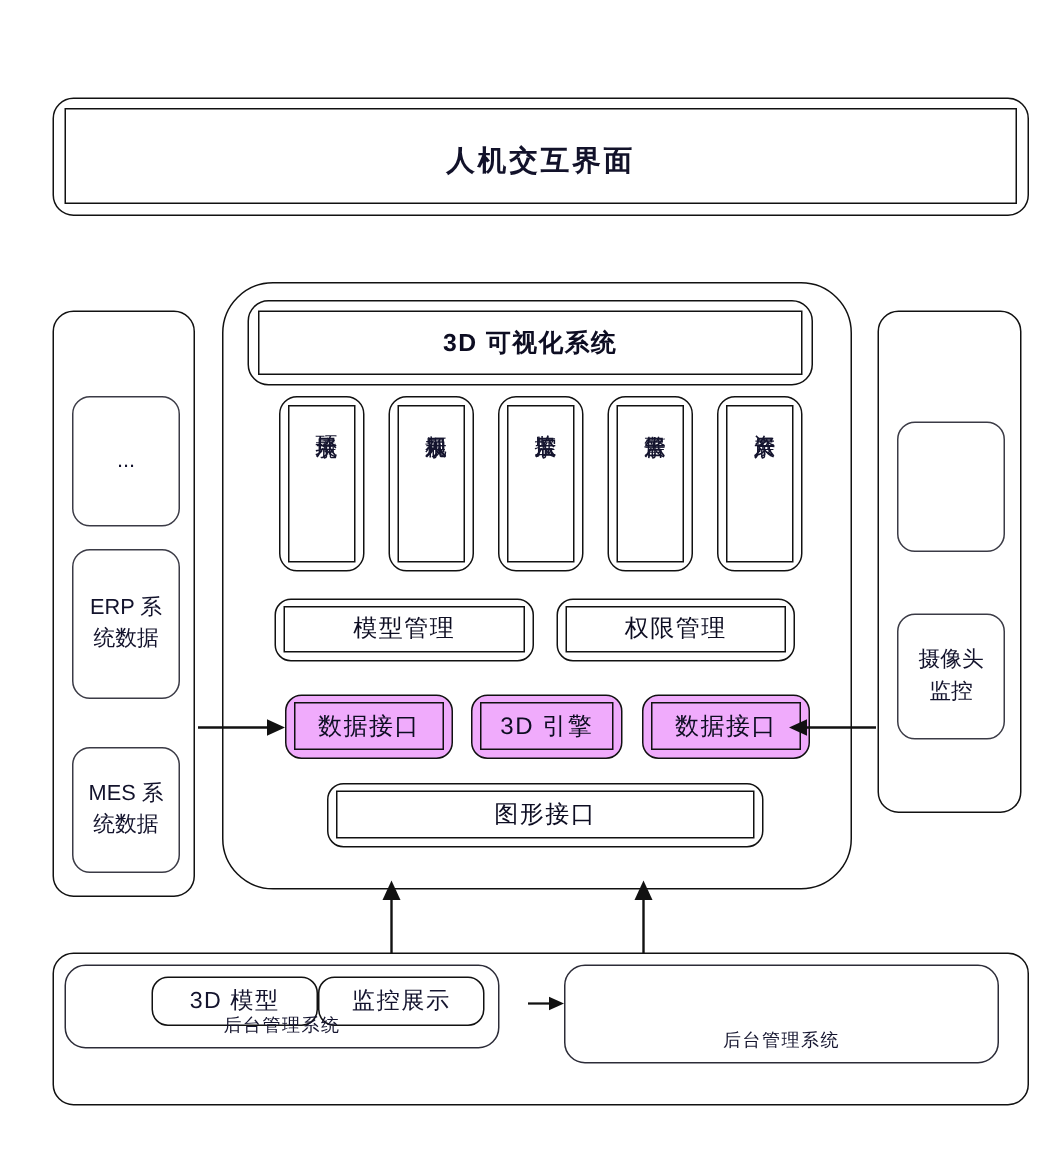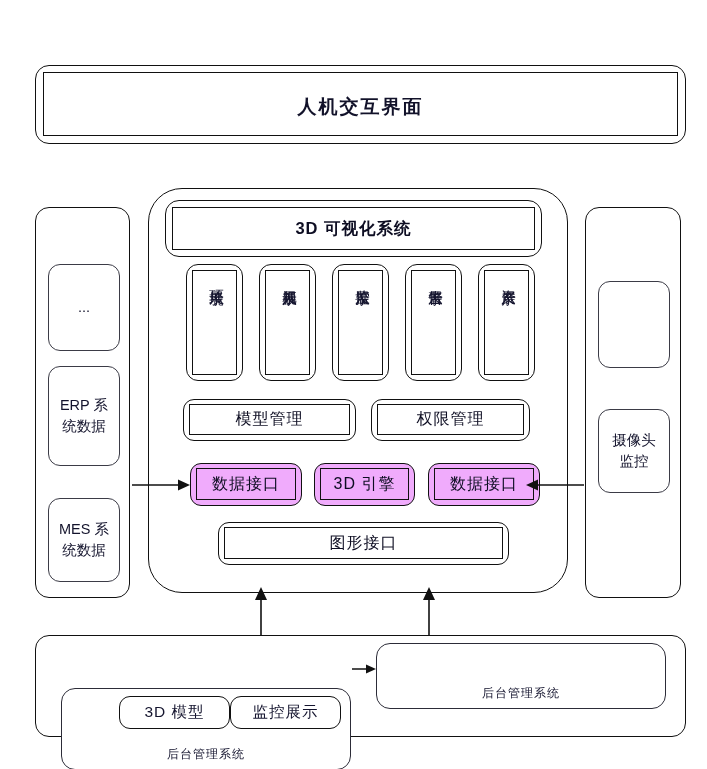--- a/index.html
+++ b/index.html
@@ -49,21 +49,21 @@
   #header-inner { left: 7px; top: 6px; right: 7px; bottom: 7px; }
   #header-title {
     font-size: 19px;
     font-weight: bold;
     letter-spacing: 2px;
     color: #12122a;
     margin-top: 6px;
   }
   
   #left-panel  { left: 35px;  top: 207px; width: 95px; height: 391px; }
-  #right-panel { left: 585px; top: 207px; width: 96px; height: 391px; }
+  #right-panel { left: 585px; top: 207px; width: 96px; height: 335px; }
   .side-cell {
     position: absolute;
     box-sizing: border-box;
     border: 1.2px solid #3b3b46;
     border-radius: 12px;
     background: #ffffff;
     display: flex;
     align-items: center;
     justify-content: center;
     text-align: center;
@@ -155,21 +155,21 @@
 
   
   #bottom-outer { left: 35px; top: 635px; width: 651px; height: 102px; }
   .bsec {
     position: absolute;
     box-sizing: border-box;
     border: 1.2px solid #2c2c38;
     border-radius: 14px;
     background: #ffffff;
   }
-  #bsec-left  { left: 25px;  top: 7px; width: 290px; height: 82px; margin-top: 45px; }
+  #bsec-left  { left: 7px;  top: 7px; width: 290px; height: 56px; }
   #bsec-right { left: 340px; top: 7px; width: 290px; height: 66px; }
   .bchip {
     position: absolute;
     box-sizing: border-box;
     border: 1.3px solid #111111;
     border-radius: 11px;
     background: #ffffff;
     display: flex; align-items: center; justify-content: center;
     font-size: 15.5px;
     letter-spacing: 1px;

